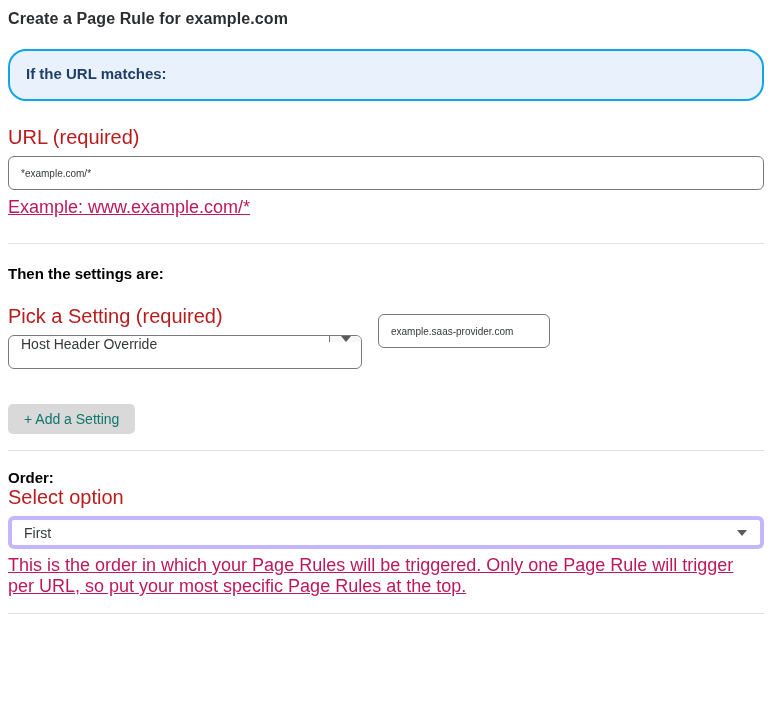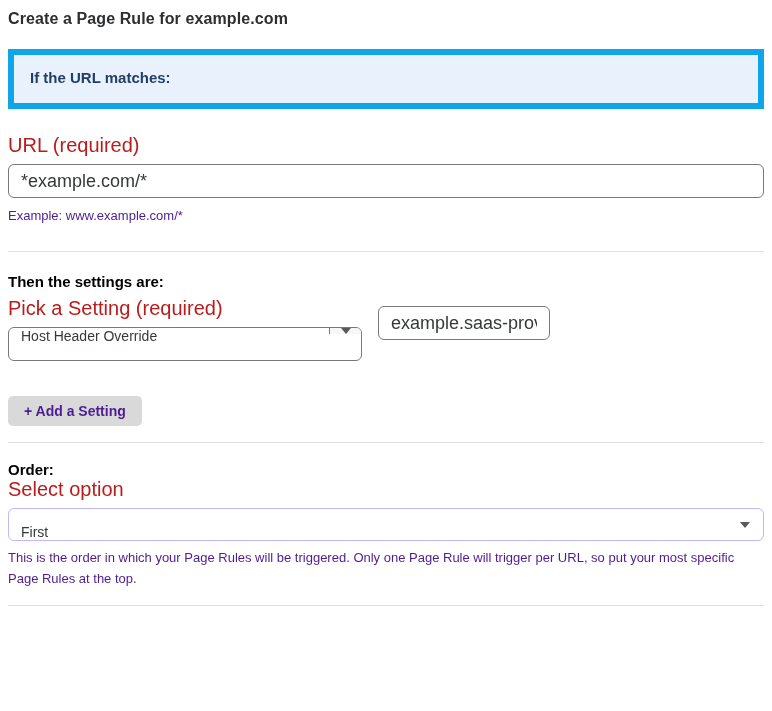--- a/index.html
+++ b/index.html
@@ -15,22 +15,22 @@
     font-size: 16px;
     font-weight: 700;
     color: #2c2e30;
     letter-spacing: 0.1px;
     margin-top: 2px;
   }
   
   .infobox {
     margin-top: 21px;
     background: #e9f2fc;
-    border: 6px solid #0ea5e9;
-    border-radius: 0;
+    border: 2px solid #0ea5e9;
+    border-radius: 18px;
     padding: 11px 16px 13px 16px;
     color: #213e66;
     font-size: 15px;
     line-height: 24px;
   }
   .infobox-heading { font-weight: 700; }
   .infobox-link {
     color: #2563c5;
     text-decoration: underline;
     cursor: pointer;
@@ -43,49 +43,50 @@
     margin-bottom: 7px;
   }
   .text-input {
     display: block;
     width: 100%;
     height: 17px;
     border: 1px solid #797979;
     border-radius: 6px;
     padding: 16px 12px;
     font-family: "Liberation Sans", sans-serif;
-    font-size: 18px;
+    font-size: 10px;
     color: #36393a;
     background: #ffffff;
     outline: none;
   }
   .hint {
-    font-size: 13px;
-    color: #4c1d95;
+    font-size: 18px;
+    color: #be185d;
     margin-top: 7px;
     line-height: 21px;
+    text-decoration: underline;
   }
   .url-section { margin-top: 25px; }
   .divider {
     border: none;
     border-top: 1px solid #e0e0e0;
     margin: 0;
   }
   .divider-1 { margin-top: 25px; }
   .section-heading {
     font-size: 15px;
     font-weight: 700;
     color: #000000;
     margin-top: 21px;
   }
   
   .settings-row {
     display: flex;
     align-items: flex-start;
-    margin-top: 7px;
+    margin-top: 23px;
   }
   .setting-col { width: 354px; }
   .value-col { margin-left: 16px; margin-top: 9px; width: 172px; }
   .select-box {
     display: flex;
     align-items: flex-start;
     height: 34px;
     border: 1px solid #797979;
     border-radius: 6px;
     background: #ffffff;
@@ -122,33 +123,33 @@
     align-items: center;
     justify-content: center;
     height: 30px;
     padding: 0 16px;
     border: none;
     border-radius: 5px;
     font-family: "Liberation Sans", sans-serif;
     font-size: 14px;
     cursor: pointer;
   }
-  .btn-gray { background: #d9d9d9; color: #4c1d95; font-weight: bold; }
+  .btn-gray { background: #d9d9d9; color: #0f766e; }
   .divider-2 { margin-top: 16px; }
   .order-heading { margin-top: 18px; }
   .order-label { }
   .order-select {
     position: relative;
     width: 100%;
     height: 33px;
-    border: 1px solid #c4b5fd;
+    border: 4px solid #c4b5fd;
     border-radius: 6px;
     background: #ffffff;
     display: flex;
-    align-items: flex-end;
+    align-items: center;
     padding: 0 34px 0 12px;
     font-size: 14px;
     color: #36393a;
     cursor: pointer;
   }
   .order-select .tri-down {
     position: absolute;
     right: 13px;
     top: 50%;
     margin-top: -3px;

